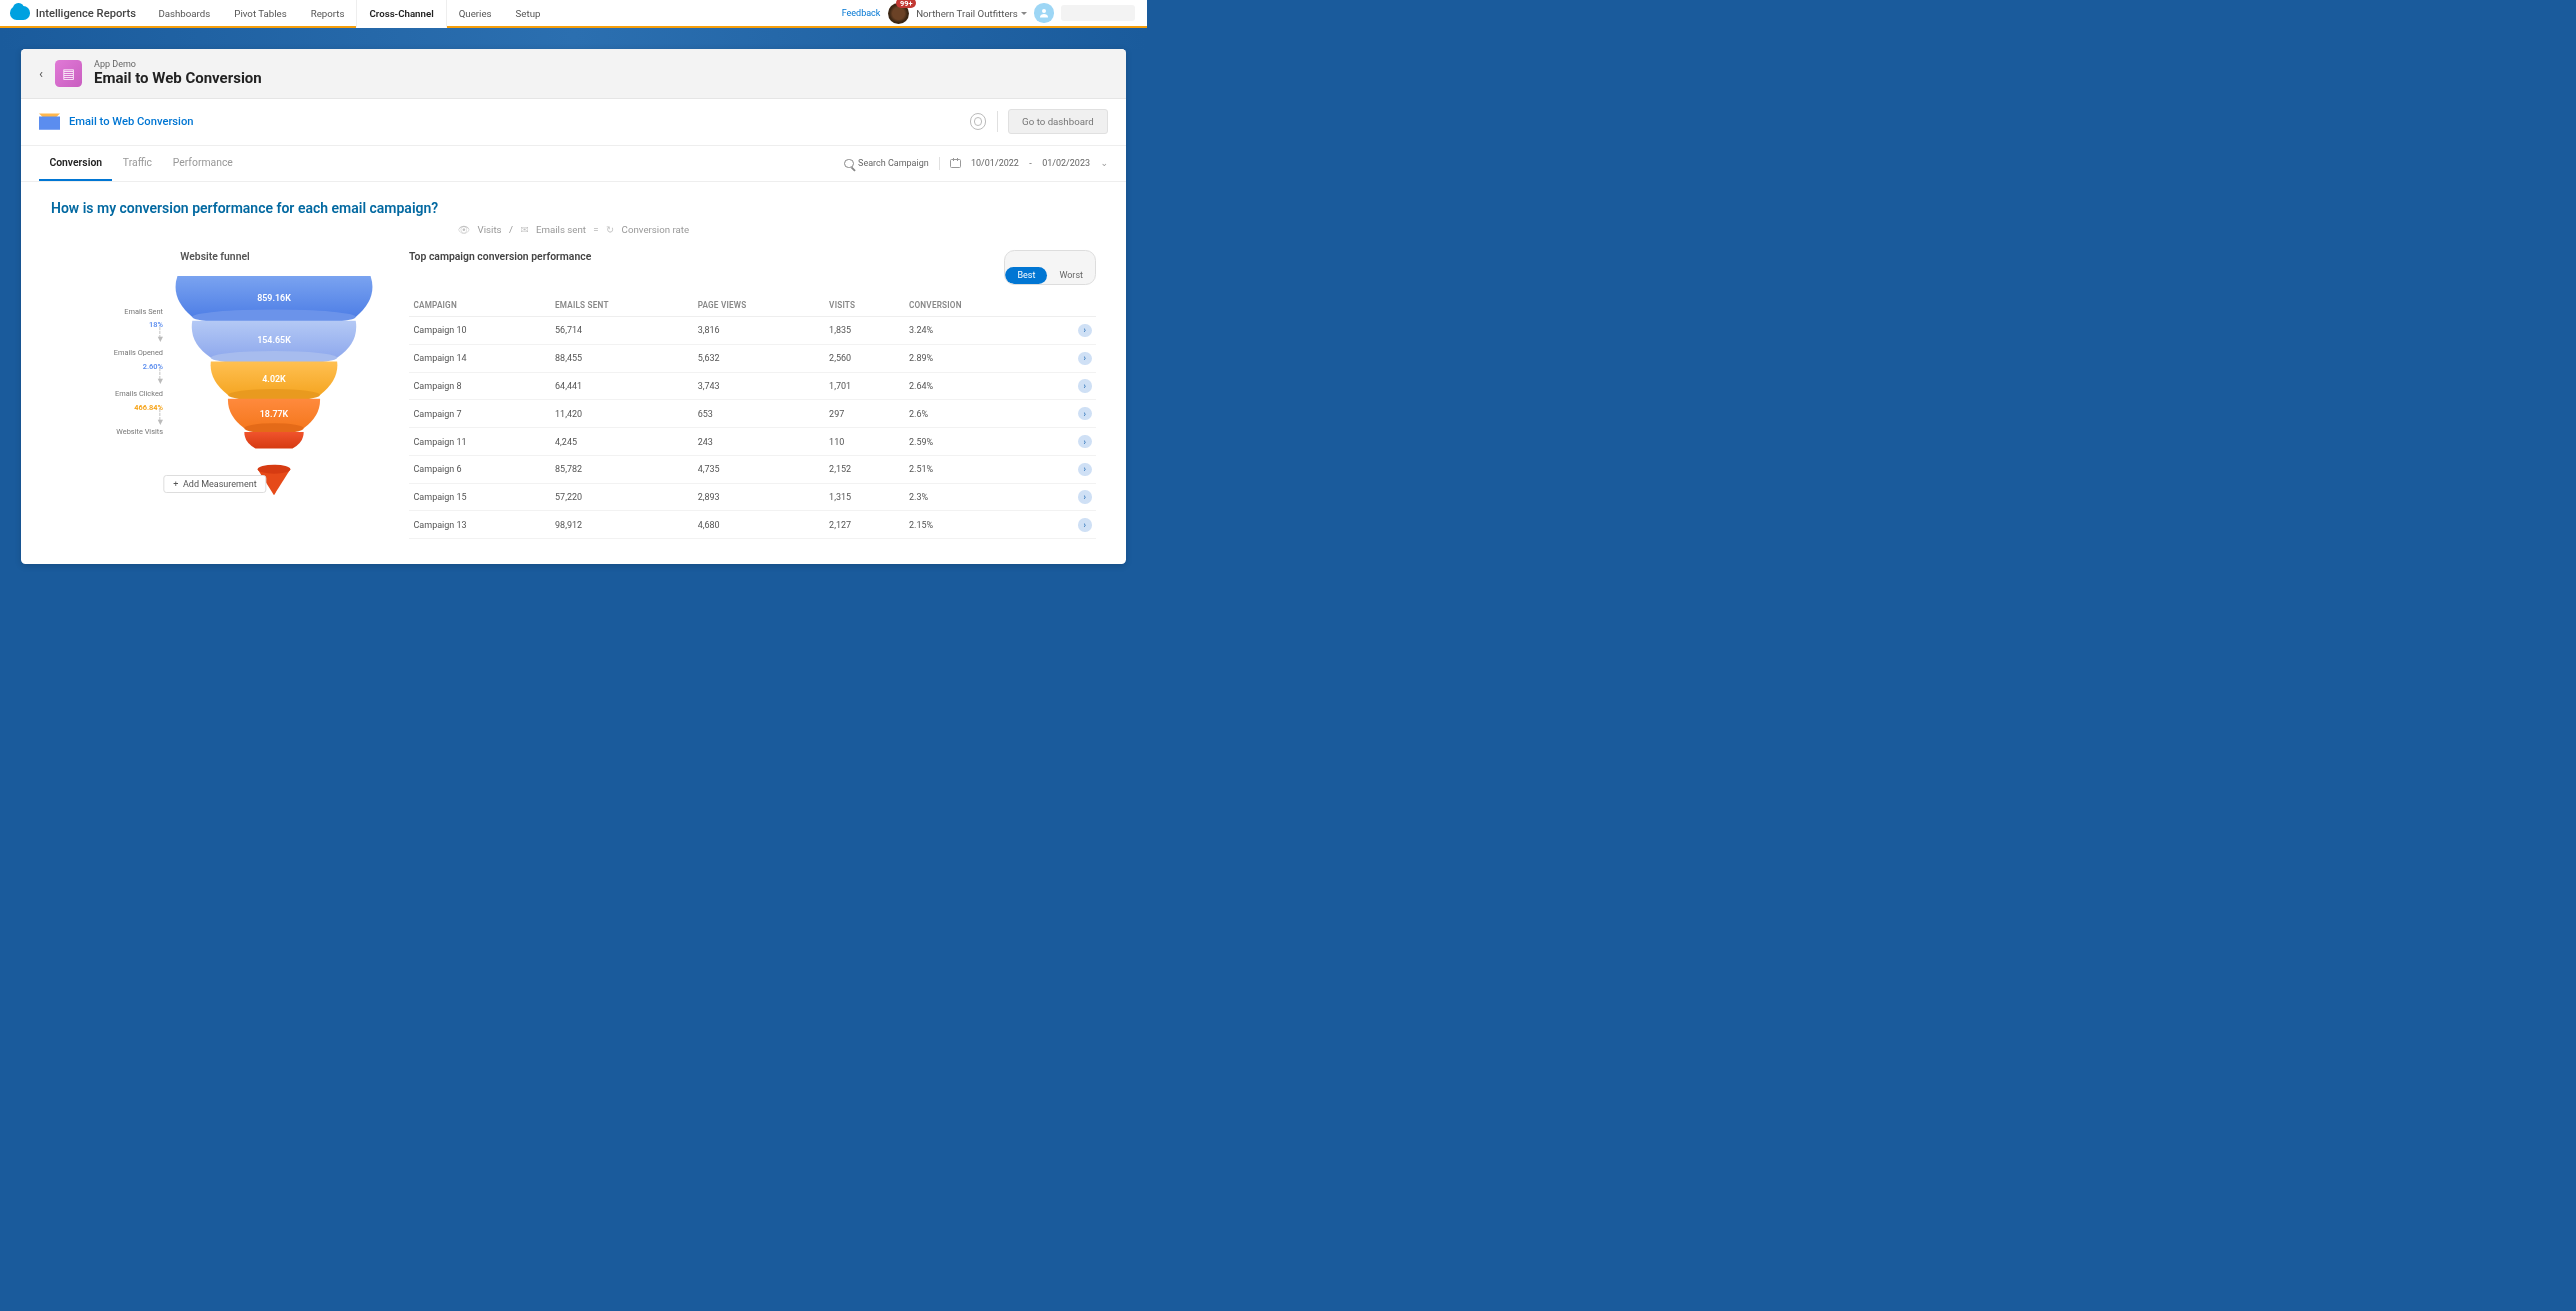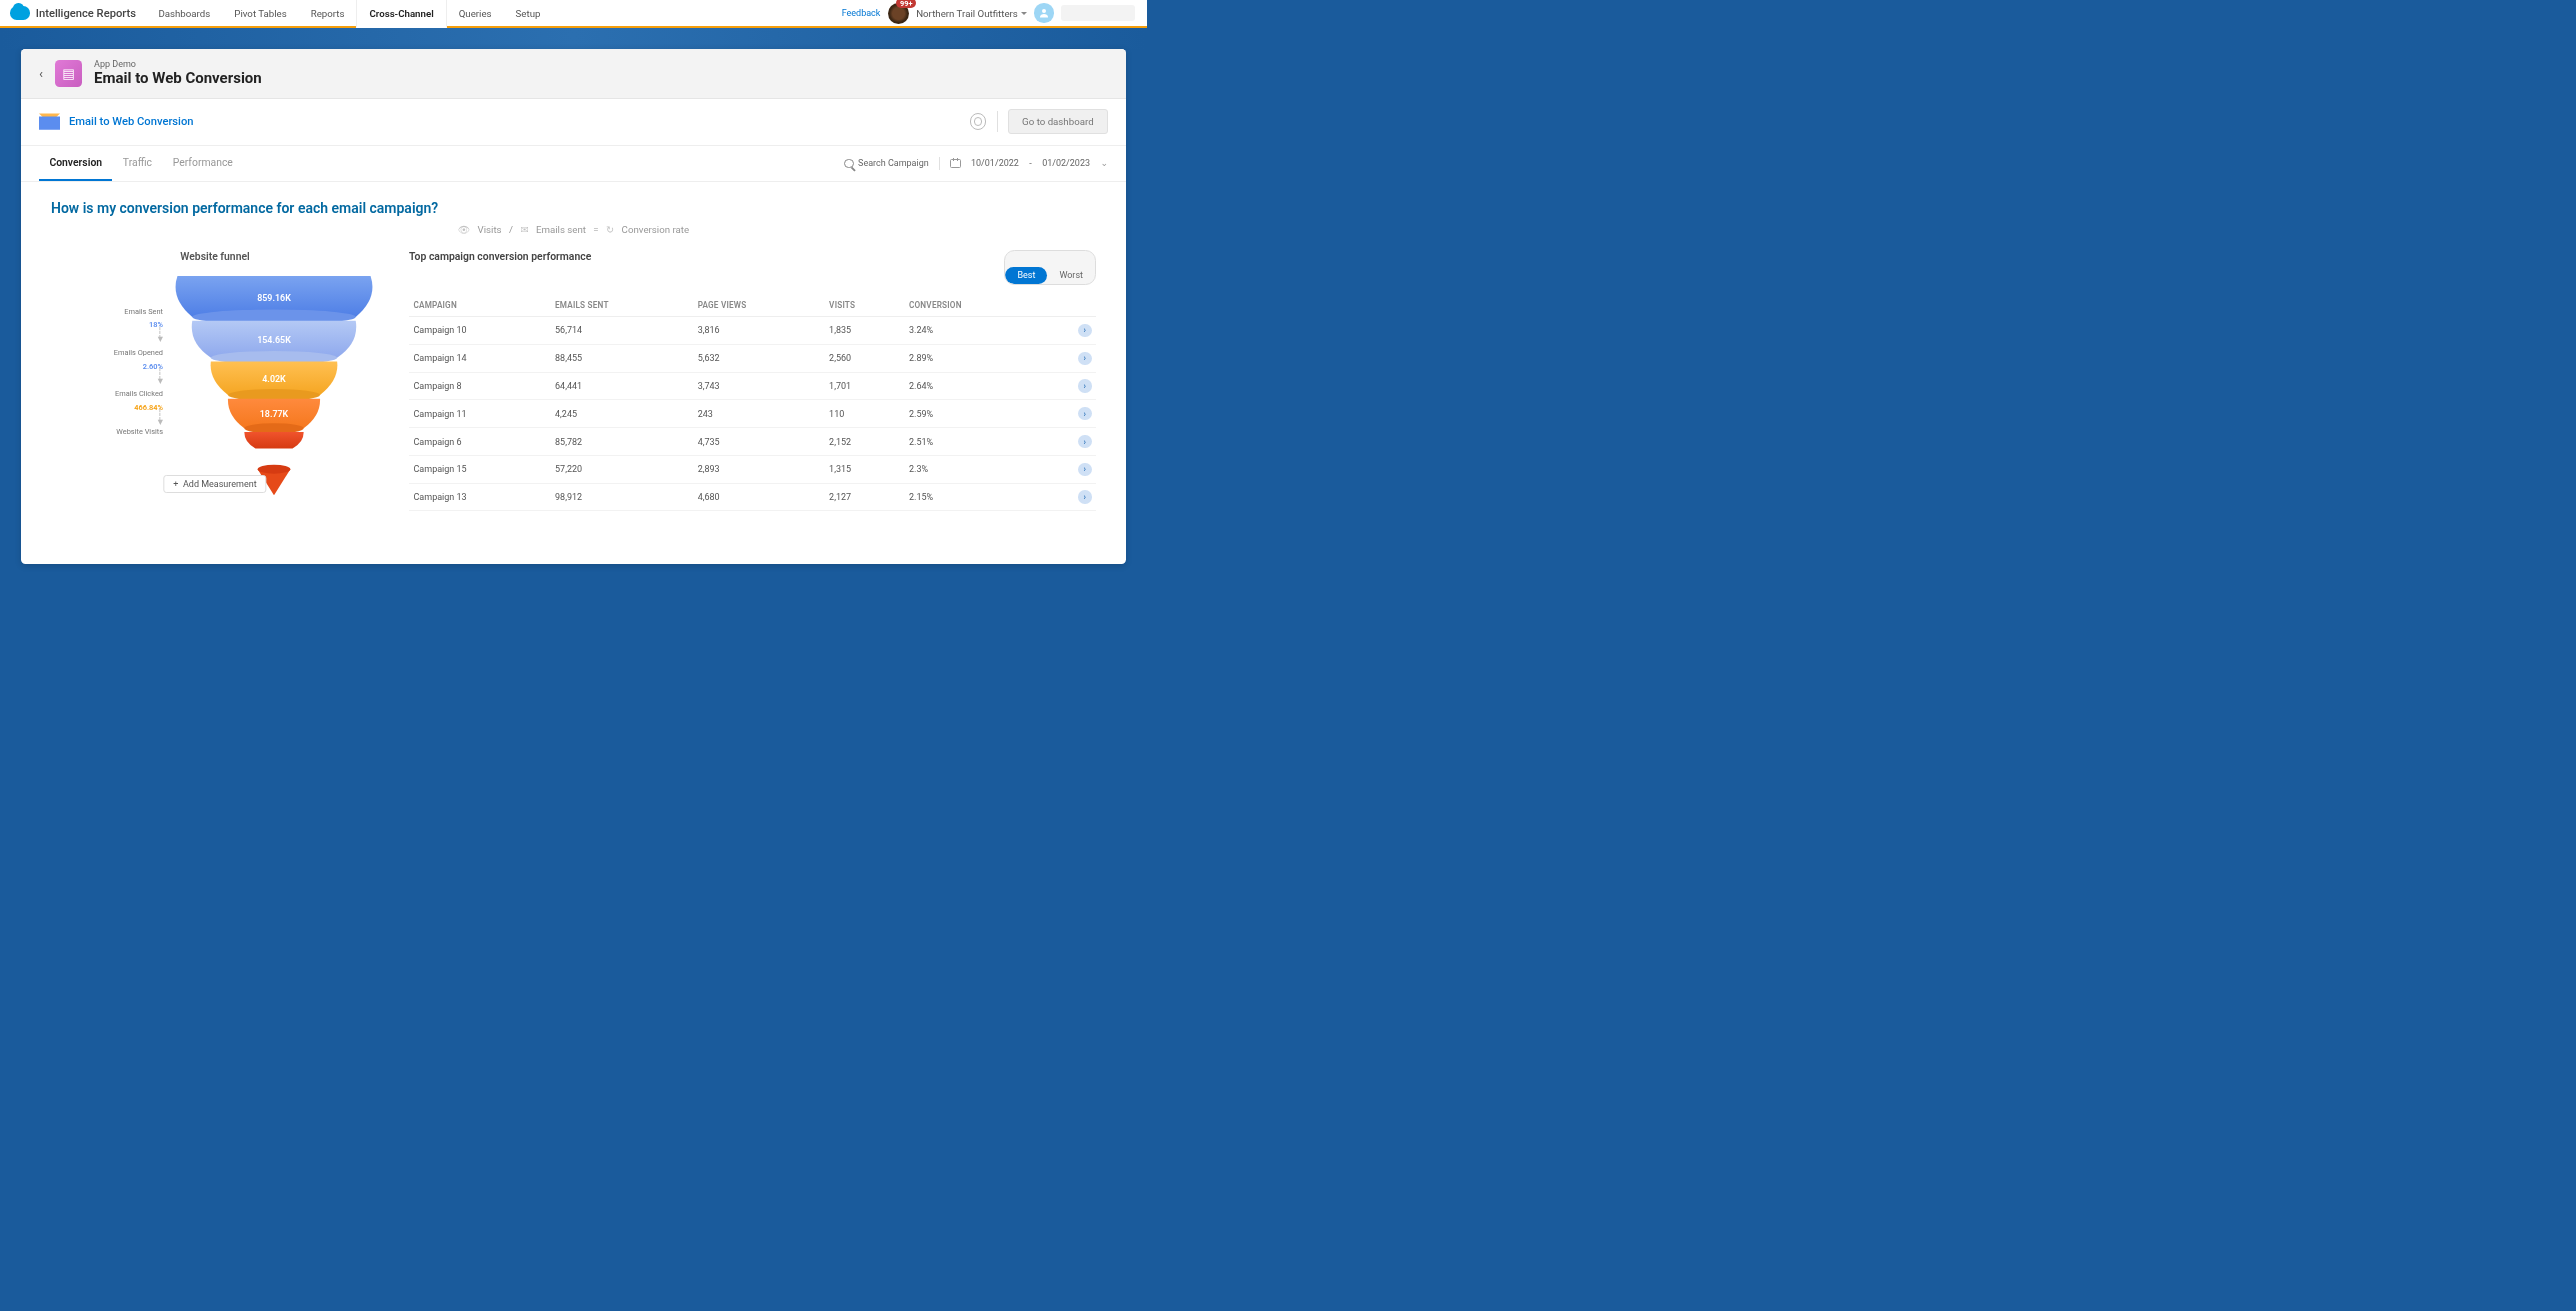--- a/index.html
+++ b/index.html
@@ -286,20 +286,28 @@
                 </tr>
                 <tr>
                   <td>Campaign 8</td>
                   <td>64,441</td>
                   <td>3,743</td>
                   <td>1,701</td>
                   <td>2.64%</td>
                   <td style="text-align: right;"><span class="row-arrow">›</span></td>
                 </tr>
                 <tr>
+                  <td>Campaign 7</td>
+                  <td>11,420</td>
+                  <td>653</td>
+                  <td>297</td>
+                  <td>2.6%</td>
+                  <td style="text-align: right;"><span class="row-arrow">›</span></td>
+                </tr>
+                <tr>
                   <td>Campaign 11</td>
                   <td>4,245</td>
                   <td>243</td>
                   <td>110</td>
                   <td>2.59%</td>
                   <td style="text-align: right;"><span class="row-arrow">›</span></td>
                 </tr>
                 <tr>
                   <td>Campaign 6</td>
                   <td>85,782</td>

